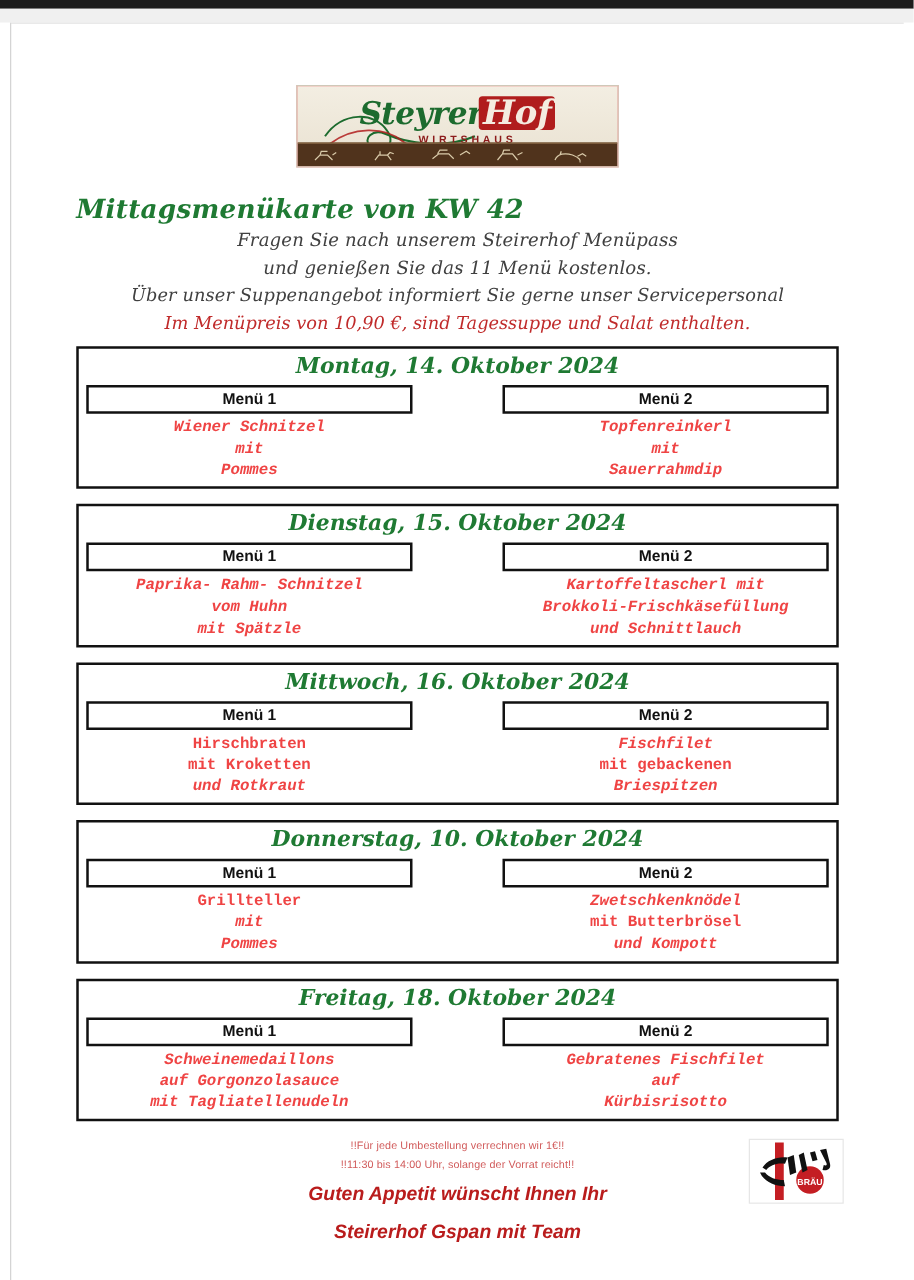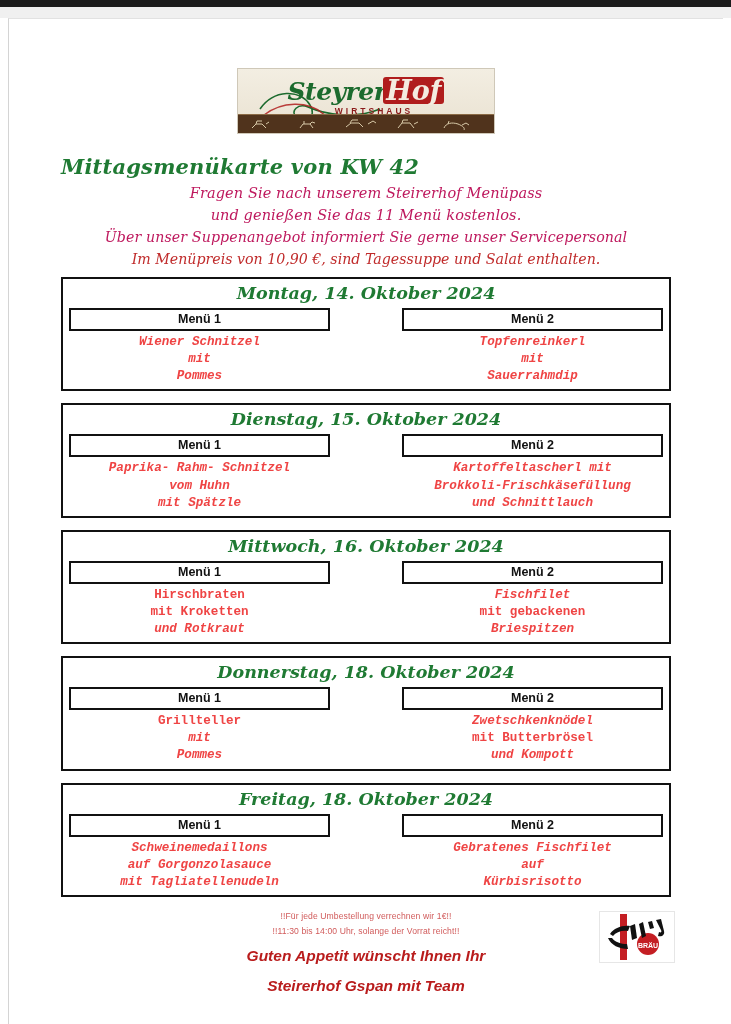--- a/index.html
+++ b/index.html
@@ -129,21 +129,21 @@
     font-size: 21px;
     color: #1f7a33;
     margin-top: 20px;
     letter-spacing: 0.2px;
   }
   .intro-line {
     text-align: center;
     font-family: "DejaVu Serif", serif;
     font-style: italic;
     font-size: 14.5px;
-    color: #be185d;
+    color: #404040;
     margin-top: 6px;
     letter-spacing: 0.1px;
   }
   .intro-line.wide {
     font-size: 14.2px;
   }
   .price-line {
     text-align: center;
     font-family: "DejaVu Serif", serif;
     font-style: italic;
@@ -341,21 +341,21 @@
               <div class="menu-head">Menü 2</div>
               <div class="menu-lines">
                 <div class="menu-line italic">Fischfilet</div>
                 <div class="menu-line upright">mit gebackenen</div>
                 <div class="menu-line italic">Briespitzen</div>
               </div>
             </div>
           </div>
         </div>
         <div class="day-block">
-          <div class="day-title">Donnerstag, 18. Oktober 2024</div>
+          <div class="day-title">Donnerstag, 10. Oktober 2024</div>
           <div class="menu-row">
             <div class="menu-col left">
               <div class="menu-head">Menü 1</div>
               <div class="menu-lines">
                 <div class="menu-line upright">Grillteller</div>
                 <div class="menu-line italic">mit</div>
                 <div class="menu-line italic">Pommes</div>
               </div>
             </div>
             <div class="menu-col right">

